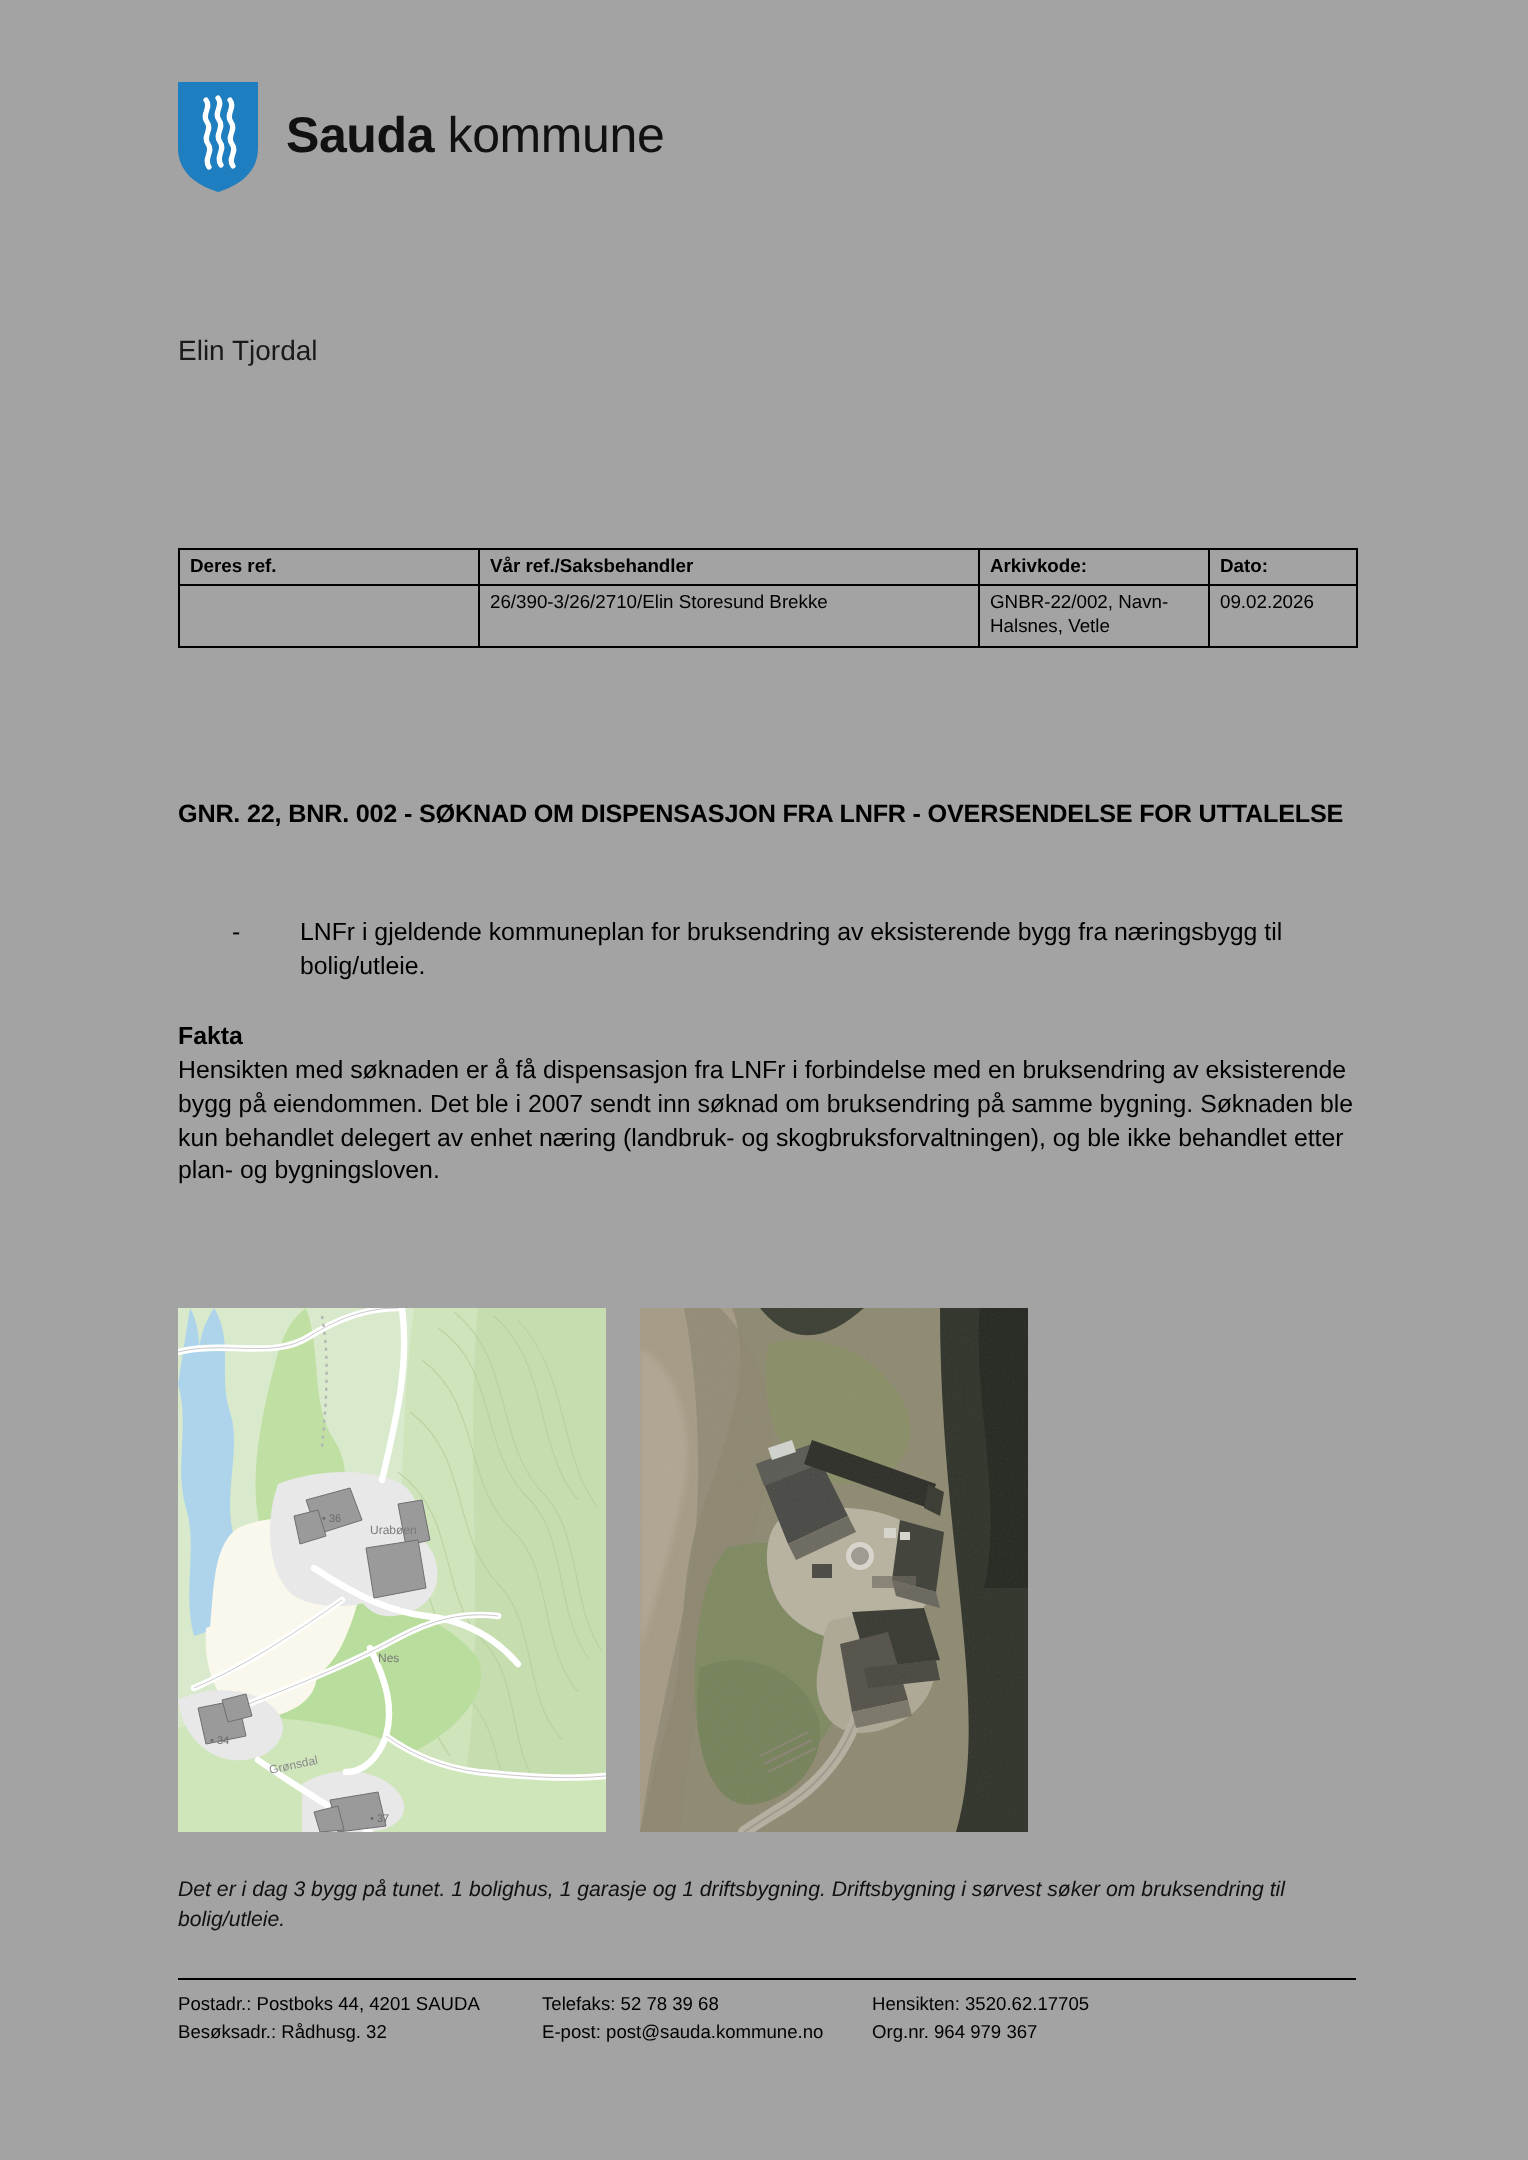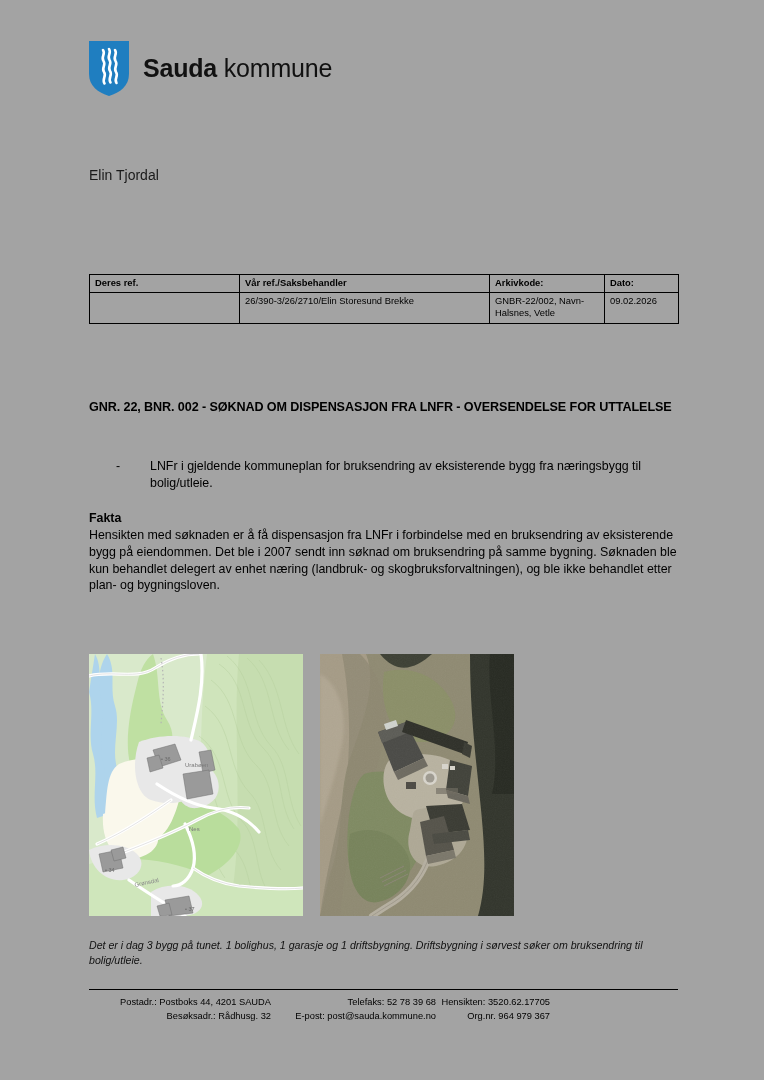--- a/index.html
+++ b/index.html
@@ -181,21 +181,20 @@
   }
   .footer {
     position: absolute;
     left: 89px;
     top: 995px;
     width: 589px;
     display: flex;
     font-size: 9.3px;
     line-height: 1.55;
     color: #000;
-    text-align: right;
   }
   .footer-col { flex: 0 0 auto; }
   .fc-1 { width: 182px; }
   .fc-2 { width: 128px; }
   .fc-3 { width: 165px; }
   .fc-4 { width: 114px; }
 </style>
 </head>
 <body>
 

